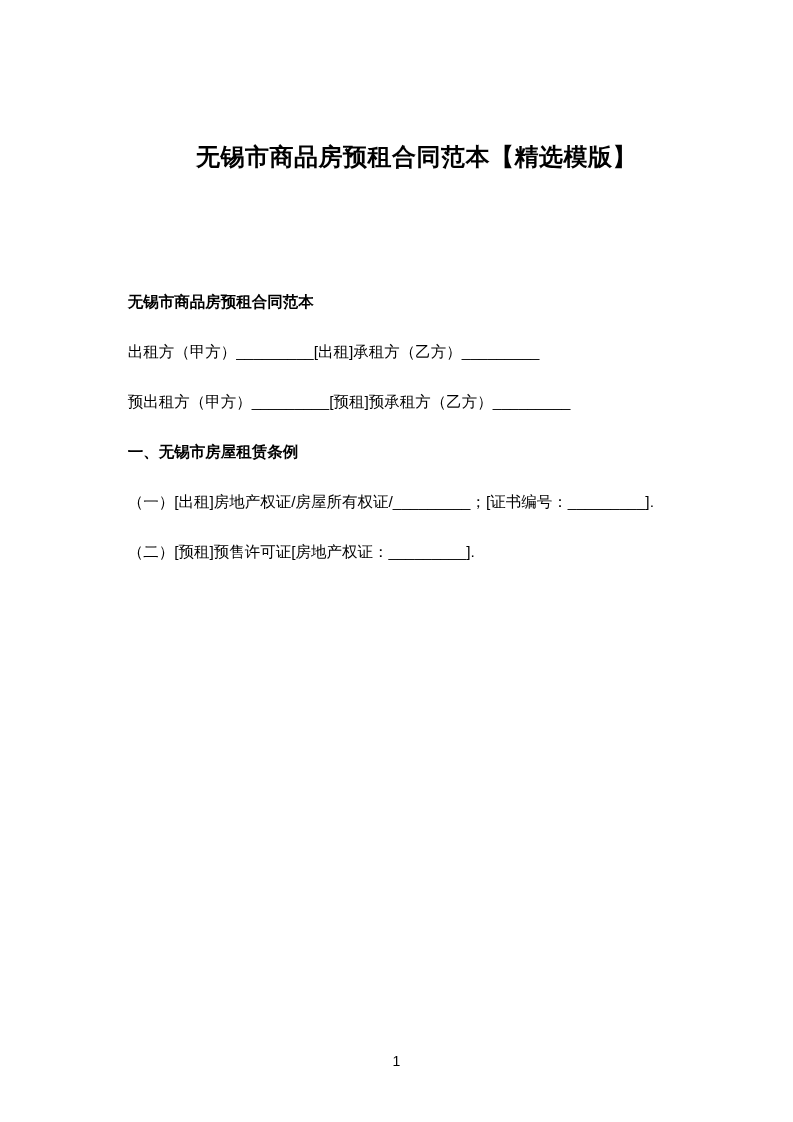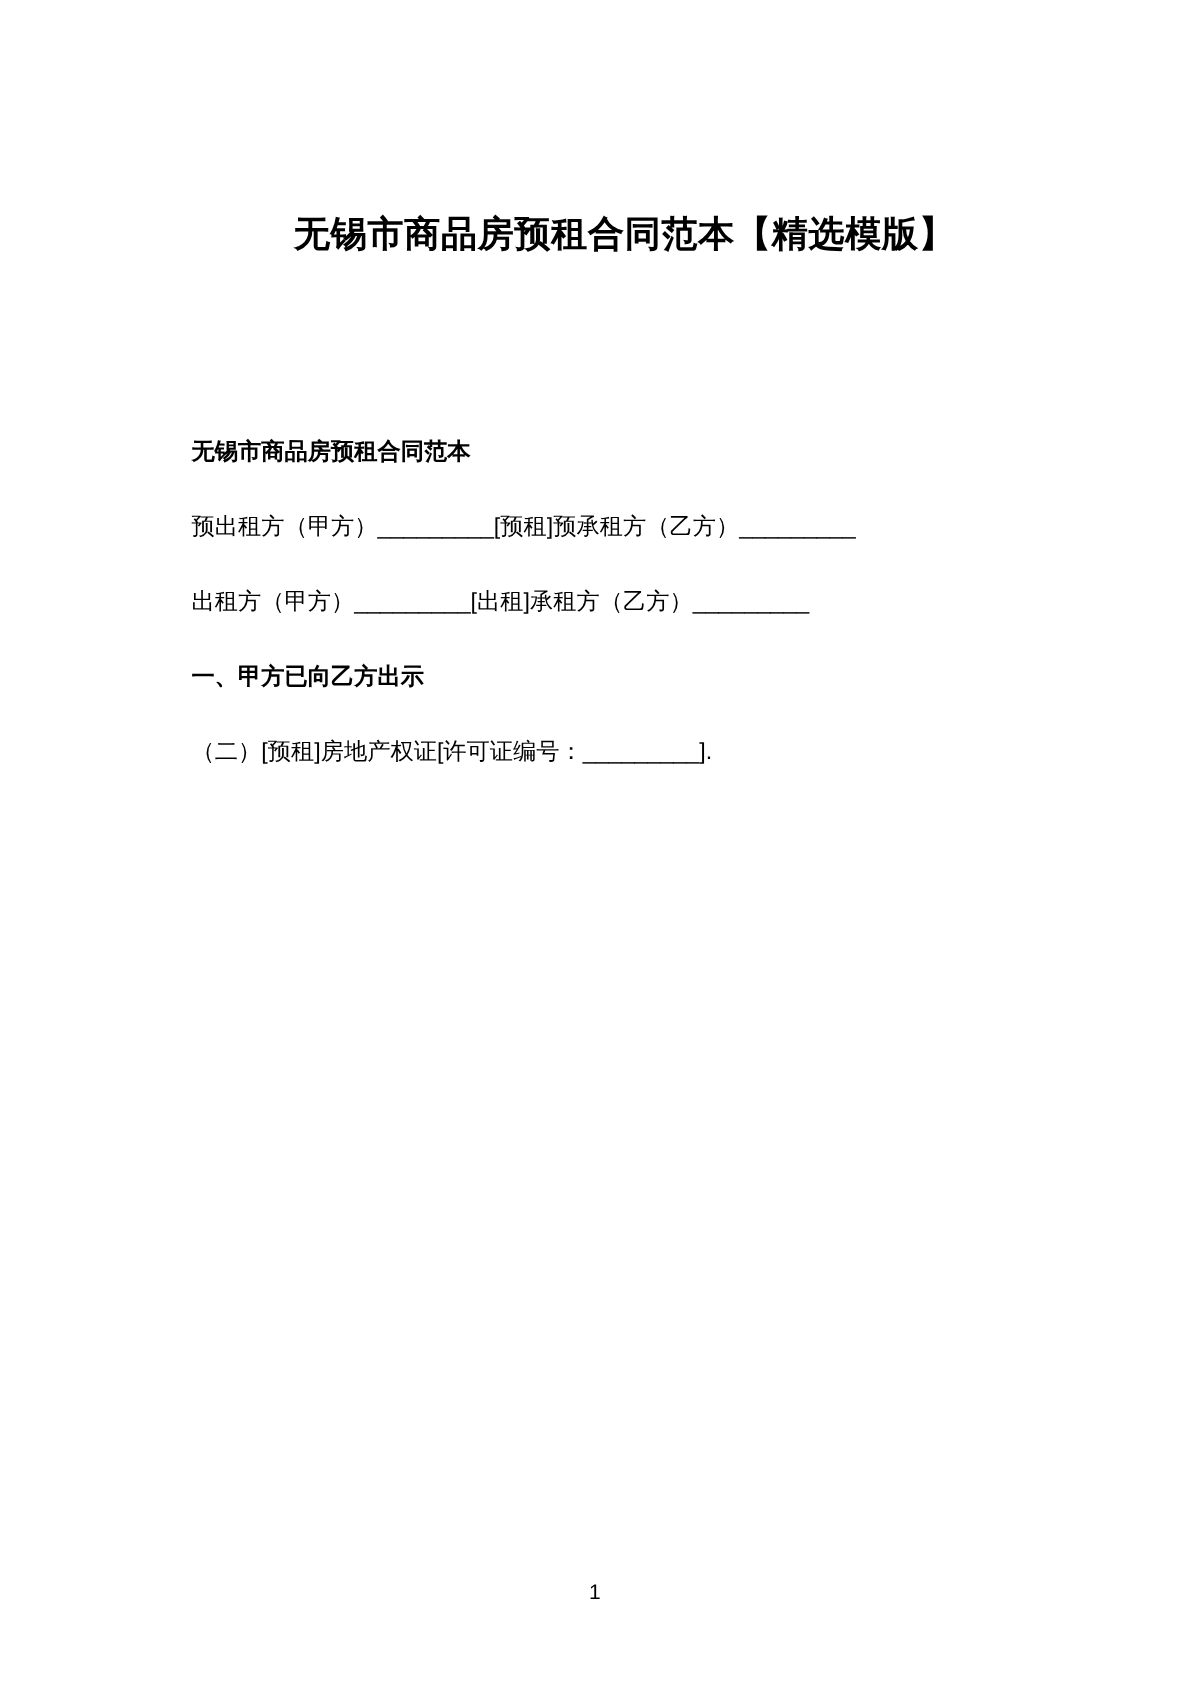--- a/index.html
+++ b/index.html
@@ -51,28 +51,29 @@
 </head>
 <body>
 
 <div class="page">
 
   <h1 class="doc-title">无锡市商品房预租合同范本【精选模版】</h1>
 
   <div>
     <p class="para bold">无锡市商品房预租合同范本</p>
 
+    <p class="para">出租方（甲方）_________[出租]承租方（乙方）_________</p>
+
     <p class="para">预出租方（甲方）_________[预租]预承租方（乙方）_________</p>
 
-    <p class="para">出租方（甲方）_________[出租]承租方（乙方）_________</p>
+
+    <p class="para bold">一、无锡市房屋租赁条例</p>
 
 
-    <p class="para bold">一、甲方已向乙方出示</p>
+    <p class="para">（一）[出租]房地产权证/房屋所有权证/_________；[证书编号：_________].</p>
 
-
-
-    <p class="para">（二）[预租]房地产权证[许可证编号：_________].</p>
+    <p class="para">（二）[预租]预售许可证[房地产权证：_________].</p>
 
   </div>
 
   <div class="page-number">1</div>
 
 </div>
 
 </body></html>

